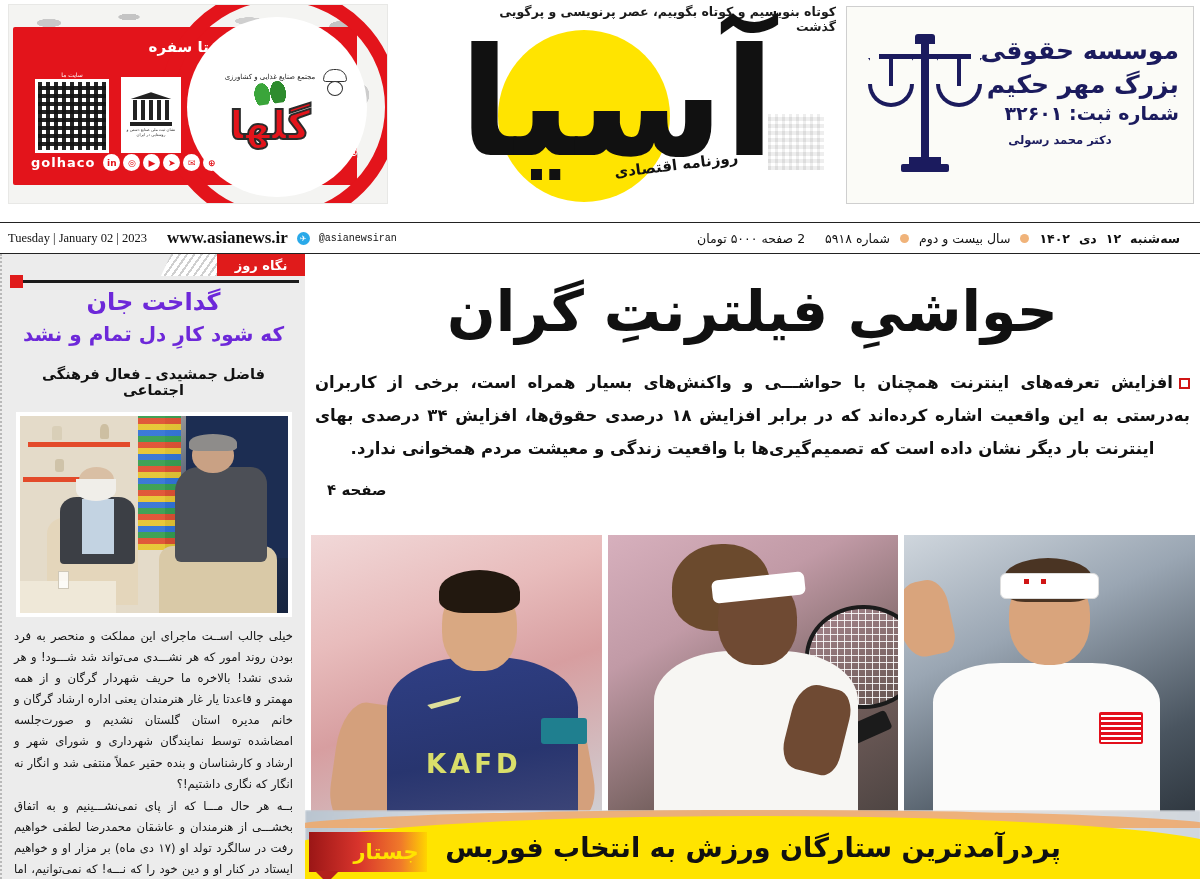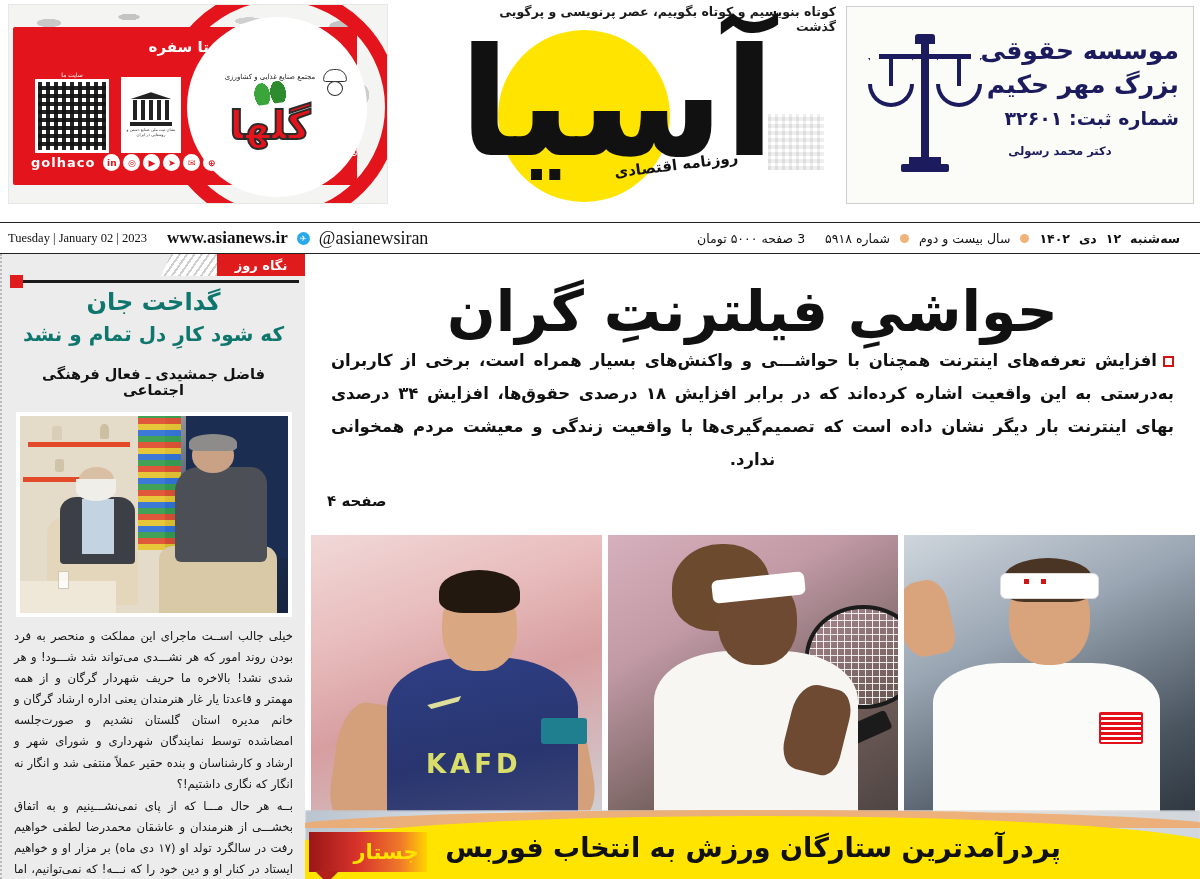--- a/index.html
+++ b/index.html
@@ -169,22 +169,22 @@
     background: #fbfbf7; border: 1px solid #cfcfcf;
     display: flex; align-items: center; justify-content: center;
   }
   .ad-legal-inner { position: relative; width: 326px; height: 178px; }
   .legal-txt {
     position: absolute; right: 4px; top: 18px; width: 210px;
     text-align: right; direction: rtl; color: #1b1b5e;
   }
   .legal-l1 { font-size: 25px; font-weight: bold; letter-spacing: -0.6px; line-height: 1.35; }
   .legal-l2 { font-size: 25px; font-weight: bold; letter-spacing: -0.6px; line-height: 1.35; }
-  .legal-reg { font-size: 19px; font-weight: bold; margin-top: 5px; }
-  .legal-dr { font-size: 11.5px; font-weight: bold; margin-top: 15px; text-align: center; padding-right: 28px; }
+  .legal-reg { font-size: 19px; font-weight: bold; }
+  .legal-dr { font-size: 11.5px; font-weight: bold; margin-top: 9px; text-align: center; padding-right: 28px; }
   .scales { position: absolute; left: 18px; top: 16px; width: 100px; height: 146px; }
   .sc-beam { position: absolute; left: 4px; top: 22px; width: 92px; height: 5px; background: #1b1b5e; }
   .sc-post { position: absolute; left: 46px; top: 8px; width: 8px; height: 124px; background: #1b1b5e; }
   .sc-top { position: absolute; left: 40px; top: 2px; width: 20px; height: 10px; background: #1b1b5e; border-radius: 3px 3px 0 0; }
   .sc-foot { position: absolute; left: 26px; bottom: 6px; width: 48px; height: 8px; background: #1b1b5e; border-radius: 2px; }
   .sc-foot2 { position: absolute; left: 34px; bottom: 14px; width: 32px; height: 7px; background: #1b1b5e; }
   .sc-pan {
     position: absolute; top: 52px; width: 46px; height: 23px;
     border: 4px solid #1b1b5e; border-top: none;
     border-radius: 0 0 40px 40px;
@@ -214,37 +214,37 @@
   .ib-spacer { flex: 1; }
   .ib-en {
     direction: ltr; font-family: "Liberation Serif", serif; font-size: 12.5px;
     color: #111; padding-left: 8px;
   }
   .ib-url { direction: ltr; font-family: "Liberation Serif", serif; font-size: 17px; font-weight: bold; }
   .ib-tg {
     width: 13px; height: 13px; border-radius: 50%; background: #29a9e9;
     color: #fff; font-size: 8px; display: inline-flex; align-items: center; justify-content: center;
   }
-  .ib-handle { direction: ltr; font-family: Liberation Serif, serif; font-size: 18px; }
+  .ib-handle { direction: ltr; font-family: Liberation Mono, monospace; font-size: 10px; }
 
   
   .body-wrap { position: absolute; top: 254px; left: 0; width: 1200px; height: 625px; }
 
   
   .maincol { position: absolute; right: 0; top: 0; width: 895px; height: 625px; padding: 0; }
   .headline {
     margin-top: 26px; text-align: center; direction: rtl;
     font-size: 57px; font-weight: bold; color: #111;
     letter-spacing: -2px; line-height: 1.12;
   }
   .subhead {
     margin-top: 22px; text-align: center; direction: rtl;
     font-size: 22.5px; font-weight: bold; color: #1b1b1b; letter-spacing: -0.6px;
   }
-  .lede-wrap { padding: 0 26px; position: relative; }
+  .lede-wrap { margin-top: 22px; padding: 0 10px; position: relative; }
   .lede {
     direction: rtl; text-align: justify; text-align-last: center;
     font-size: 16.5px; line-height: 2.0; color: #111; font-weight: 600;
   }
   .lede-marker {
     display: inline-block; width: 11px; height: 11px;
     border: 2px solid #d01515; margin-left: 6px; vertical-align: middle;
   }
   .pageref {
     position: absolute; left: 22px; bottom: -34px;
@@ -393,21 +393,21 @@
     clip-path: polygon(18% 0, 100% 0, 100% 100%, 0 100%);
   }
   .sb-rule {
     position: absolute; left: 12px; right: 6px; top: 26px; height: 2.5px; background: #1b1b1b;
   }
   .sb-sq {
     position: absolute; left: 8px; top: 21px; width: 13px; height: 13px; background: #e01b1b;
   }
   .sb-title {
     position: absolute; right: 14px; left: 14px; top: 34px;
-    text-align: center; direction: rtl; color: #0f766e;
+    text-align: center; direction: rtl; color: #6d28d9;
   }
   .sb-t1 { font-size: 24px; font-weight: bold; letter-spacing: -0.8px; }
   .sb-t2 { font-size: 20px; font-weight: bold; letter-spacing: -0.8px; margin-top: 6px; }
   .sb-author {
     position: absolute; left: 14px; right: 14px; top: 112px;
     text-align: center; direction: rtl; font-size: 14.5px; font-weight: bold; color: #111;
   }
   .sb-photo {
     position: absolute; left: 14px; top: 158px; width: 276px; height: 205px;
     background: #fff; padding: 4px;
@@ -538,21 +538,21 @@
     </div>
     <span class="ib-dot"></span>
     <div class="ib-seg">
       <span>سال بیست و دوم</span>
     </div>
     <span class="ib-dot"></span>
     <div class="ib-seg">
       <span>شماره ۵۹۱۸</span>
     </div>
     <div class="ib-seg">
-      <span>3 صفحه ۵۰۰۰ تومان</span>
+      <span>2 صفحه ۵۰۰۰ تومان</span>
     </div>
     <div class="ib-spacer"></div>
     <div class="ib-seg">
       <span class="ib-handle">@asianewsiran</span>
       <span class="ib-tg">✈</span>
       <span class="ib-url">www.asianews.ir</span>
     </div>
     <div class="ib-seg ib-en">
       <span>Tuesday | January 02 | 2023</span>
     </div>

